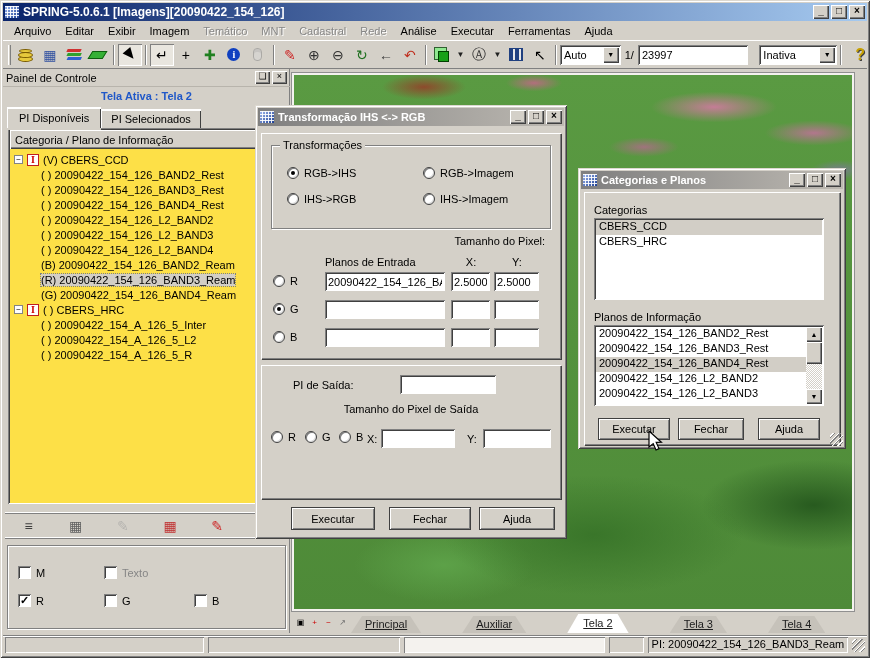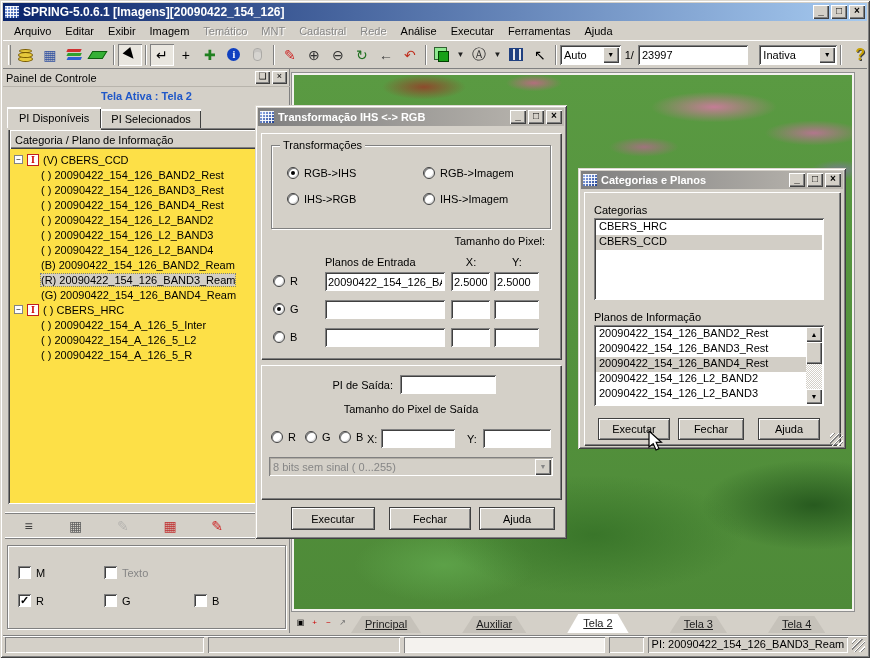--- a/index.html
+++ b/index.html
@@ -421,66 +421,62 @@
 
     <span class="rlabel" style="left:18px;top:226px">
       <span class="radio"></span>
       <span>B</span>
     </span>
     <input class="dfield" style="left: 70px; top: 223px; width: 120px;" value="">
     <input class="dfield" style="left: 196px; top: 223px; width: 39px;" value="">
     <input class="dfield" style="left: 239px; top: 223px; width: 45px;" value="">
 
     <div class="frame" style="left:6px;top:260px;width:300px;height:134px"></div>
-    <span class="dlbl" style="left:38px;top:274px;width:100px;text-align:right">PI de Saída:</span>
+    <span class="dlbl" style="left:38px;top:274px;width:100px;text-align:left">PI de Saída:</span>
     <input class="dfield" style="left: 145px; top: 270px; width: 96px;" value="">
     <span class="dlbl" style="left:6px;top:298px;width:300px;text-align:center">Tamanho do Pixel de Saída</span>
 
     <span class="rlabel" style="left:16px;top:326px">
       <span class="radio"></span>
       <span>R</span>
     </span>
     <span class="rlabel" style="left:50px;top:326px">
       <span class="radio"></span>
       <span>G</span>
     </span>
     <span class="rlabel" style="left:84px;top:326px">
       <span class="radio"></span>
       <span>B</span>
     </span>
     <span class="dlbl" style="left:112px;top:328px">X:</span>
     <input class="dfield" style="left: 126px; top: 324px; width: 74px;" value="">
     <span class="dlbl" style="left:212px;top:328px">Y:</span>
     <input class="dfield" style="left: 228px; top: 324px; width: 68px;" value="">
 
-    <span class="dcombo" style="left:14px;top:352px;width:284px">
-      <span style="flex:1;padding:0 4px">8 bits sem sinal ( 0...255)</span>
-      <span class="combo-btn">▼</span>
-    </span>
 
     <button class="btn" style="left:36px;top:402px;width:84px">Executar</button>
     <button class="btn" style="left:134px;top:402px;width:82px">Fechar</button>
     <button class="btn" style="left:224px;top:402px;width:76px">Ajuda</button>
   </div>
 
   <div class="dialog" style="left:578px;top:168px;width:268px;height:281px;z-index:6">
     <div class="dlg-title">
       <span class="app-ico"></span>
       <span class="title">Categorias e Planos</span>
       <span class="winbtns">
         <span class="winbtn">_</span>
         <span class="winbtn">□</span>
         <span class="winbtn">×</span>
       </span>
     </div>
     <div class="frame" style="left:6px;top:24px;width:256px;height:253px"></div>
     <span class="dlbl" style="left:16px;top:36px">Categorias</span>
     <div class="listbox" id="cat-list" style="left:16px;top:50px;width:230px;height:82px">
+        <div class="lrow sel">CBERS_CCD</div>
         <div class="lrow">CBERS_HRC</div>
-        <div class="lrow sel">CBERS_CCD</div>
       </div>
     <span class="dlbl" style="left:16px;top:143px">Planos de Informação</span>
     <div class="listbox" id="plan-list" style="left:16px;top:157px;width:230px;height:81px;padding-right:18px">
         <div class="lrow">20090422_154_126_BAND2_Rest</div>
         <div class="lrow">20090422_154_126_BAND3_Rest</div>
         <div class="lrow sel">20090422_154_126_BAND4_Rest</div>
         <div class="lrow">20090422_154_126_L2_BAND2</div>
         <div class="lrow">20090422_154_126_L2_BAND3</div>
       </div>
     <div class="scroll" style="right:24px;top:159px;height:77px">

